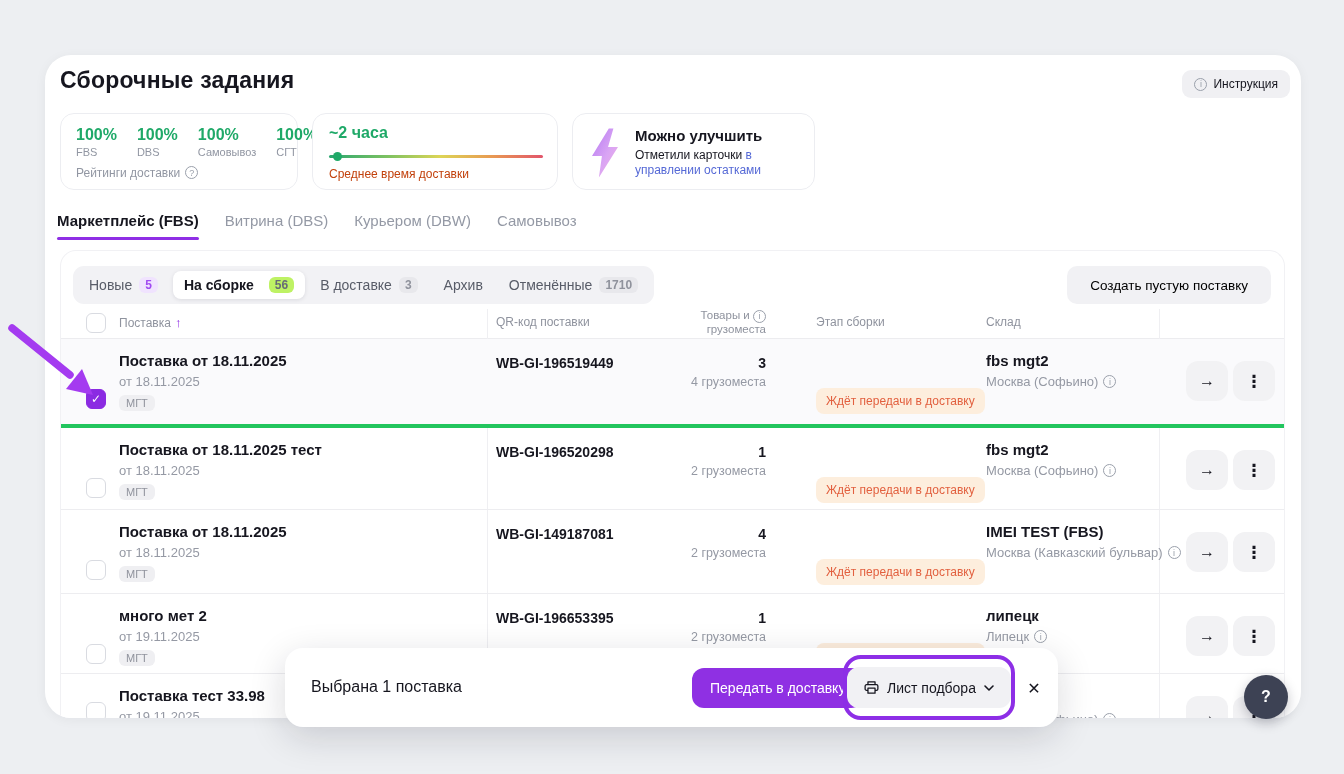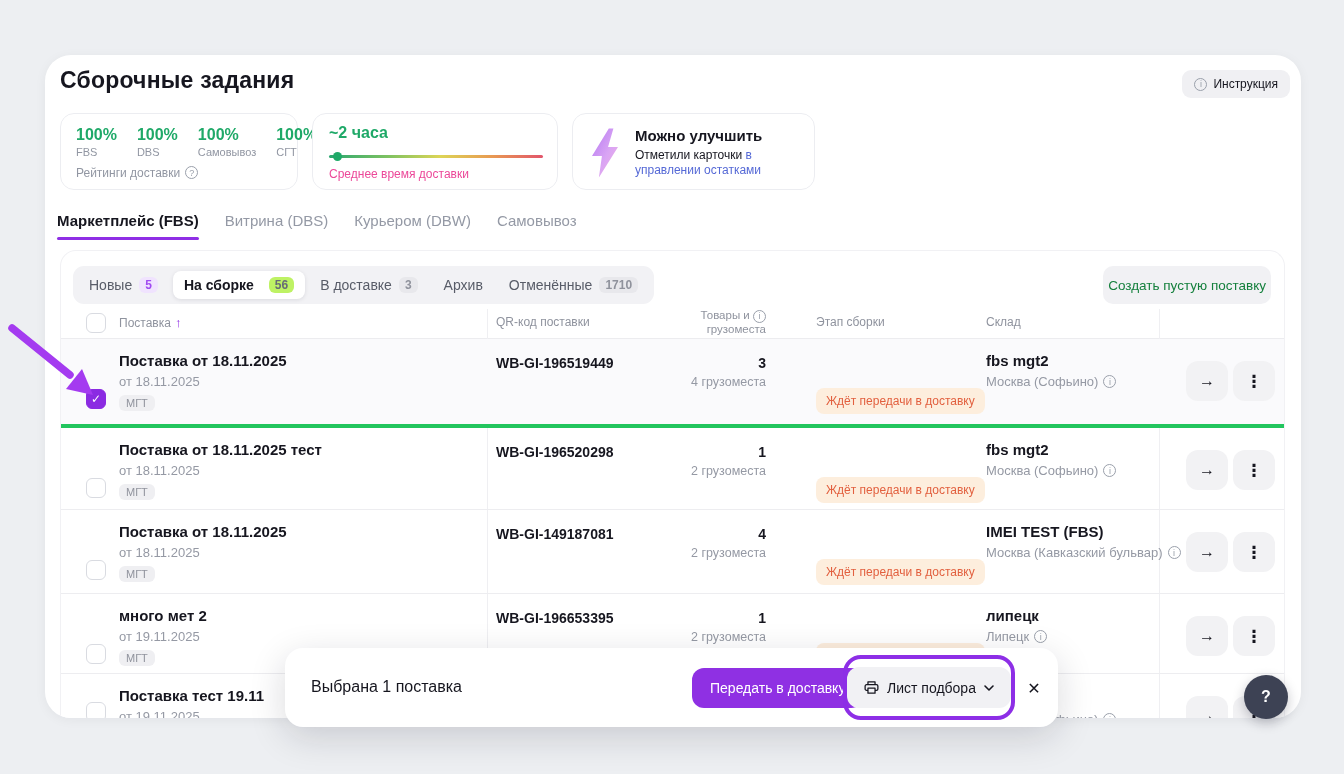--- a/index.html
+++ b/index.html
@@ -22,21 +22,21 @@
   .ratings-row { position:absolute; left:15px; top:12px; display:flex; gap:20px; }
   .rating-val { font-size:16px; font-weight:700; color:#1fa968; }
   .rating-lbl { font-size:11px; color:#9196a2; margin-top:2px; }
   .ratings-footer { position:absolute; left:15px; top:52px; font-size:12px; color:#9196a2; display:flex; align-items:flex-start; gap:5px; }
 
   .card-delivery { left:267px; width:246px; }
   .delivery-val { position:absolute; left:16px; top:10px; font-size:16px; font-weight:700; color:#1fa968; }
   .delivery-track { position:absolute; left:16px; top:41px; width:214px; height:3px; border-radius:2px;
     background:linear-gradient(90deg,#2ba770 0%,#7fc261 28%,#ddd556 52%,#e89a52 76%,#e2556b 100%); }
   .delivery-dot { position:absolute; left:4px; top:-3px; width:9px; height:9px; border-radius:50%; background:#1fa968; }
-  .delivery-lbl { position:absolute; left:16px; top:53px; font-size:12px; color:#ec4899; }
+  .delivery-lbl { position:absolute; left:16px; top:53px; font-size:12px; color:#c2410c; }
 
   .card-improve { left:527px; width:243px; }
   .bolt-wrap { position:absolute; left:13px; top:13px; }
   .improve-title { position:absolute; left:62px; top:13px; font-size:15px; font-weight:700; }
   .improve-text { position:absolute; left:62px; top:34px; width:178px; font-size:12px; line-height:15px; color:#16161f; }
   .improve-link { color:#5569d6; cursor:pointer; }
 
   
   .tabs { position:absolute; left:12px; top:157px; display:flex; gap:26px; }
   .tab { font-size:15px; color:#9499a5; font-weight:500; padding-bottom:11px; cursor:pointer; position:relative; }
@@ -49,22 +49,22 @@
 
   .segmented { position:absolute; left:12px; top:15px; height:38px; background:#f2f2f5; border-radius:11px;
     display:inline-flex; align-items:center; gap:4px; padding:0 5px; }
   .chip { display:flex; align-items:center; gap:7px; padding:6px 11px; border-radius:8px;
     font-size:14px; color:#585c68; cursor:pointer; white-space:nowrap; }
   .chip.active { background:#fff; box-shadow:0 1px 4px rgba(20,20,40,.10); color:#16161f; font-weight:700; }
   .chip-count { font-size:12px; font-weight:700; padding:1px 6px; border-radius:6px; background:#e8e8ec; color:#8f929c; }
   .chip-count.purple { background:#f0e3fe; color:#a14af2; }
   .chip.active .chip-count { background:#bef264; color:#676b76;margin-left:8px; }
 
-  .create-btn { position:absolute; right:13px; top:15px; height:38px; padding:0 5px; background:#f1f1f4;
-    border-radius:10px; display:flex; align-items:center; font-size:13.5px; color:#15803d; cursor:pointer; }
+  .create-btn { position:absolute; right:13px; top:15px; height:38px; padding:0 23px; background:#f1f1f4;
+    border-radius:10px; display:flex; align-items:center; font-size:13.5px; color:#000000; cursor:pointer; }
 
   .thead { position:absolute; left:0; top:58px; width:100%; height:30px; border-bottom:1px solid #ececef;
     font-size:12px; color:#8f939e; }
   .th-supply { position:absolute; left:58px; top:6px; display:flex; gap:4px; align-items:center; }
   .sort-ico { color:#8f2fe5; font-size:13px; font-weight:700; }
   .th-qr { position:absolute; left:435px; top:6px; }
   .th-goods { position:absolute; left:540px; width:165px; top:0px; text-align:right; font-size:11.5px; line-height:13px; }
   .th-stage { position:absolute; left:755px; top:6px; }
   .th-wh { position:absolute; left:925px; top:6px; }
 
@@ -374,21 +374,21 @@
           </div>
         <div class="icon-btn kebab">
             <span>⋮</span>
           </div>
       </div>
     </div>
 
     <div class="row r5">
       <div class="cb"></div>
       <div class="c-title">
-        <div class="row-title">Поставка тест 19.11</div>
+        <div class="row-title">Поставка тест 33.98</div>
         <div class="row-date">от 19.11.2025</div>
       </div>
       <div class="c-wh">
         <div class="wh-loc" style="margin-top:25px;">
           <span>Москва (Софьино)</span>
           <span class="i-ico">i</span>
         </div>
       </div>
       <div class="row-actions">
         <div class="icon-btn">

